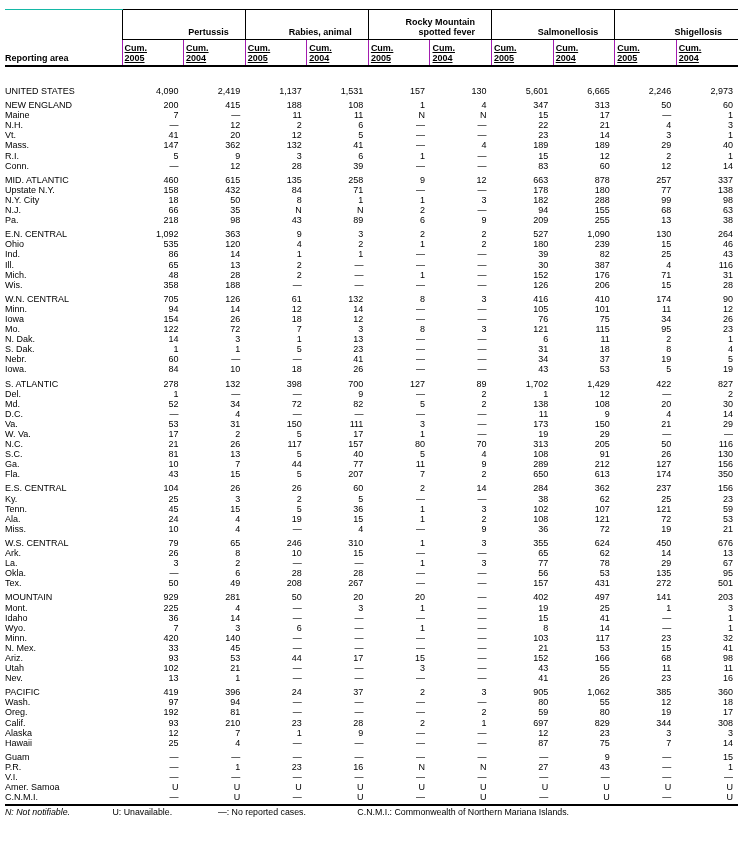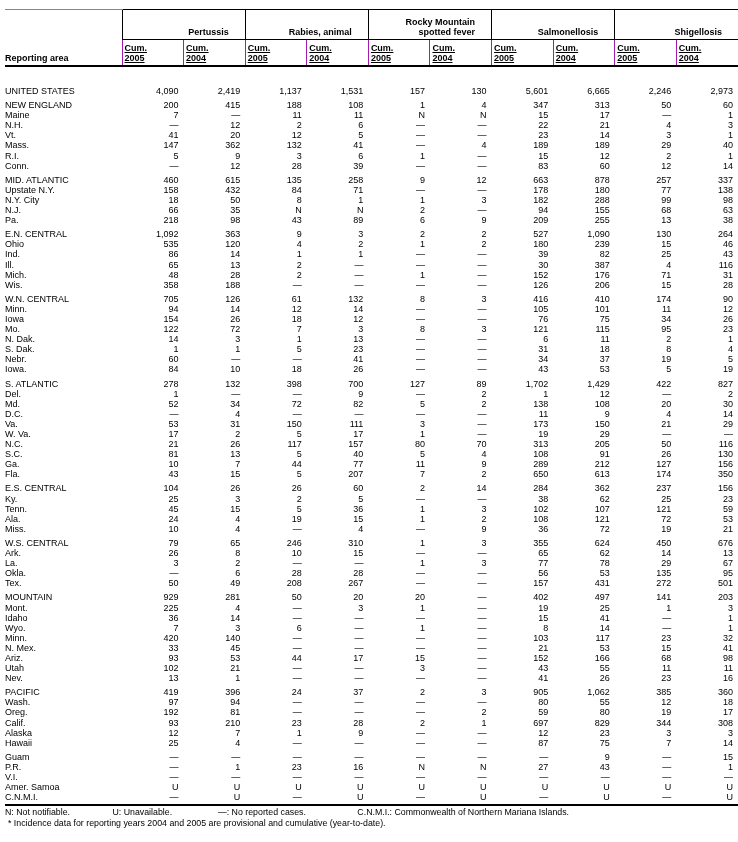--- a/index.html
+++ b/index.html
@@ -43,21 +43,21 @@
   td.td-area { text-align: left; line-height: 10.1px; white-space: nowrap; }
   td.td-num  { text-align: right; line-height: 10.1px; padding-right: 5px; white-space: nowrap; }
   tr.section-start td { padding-top: 4px; }
   tbody tr:first-child td { padding-top: 19px; }
 
   .bottom-rule { width: 733px; border-top: 2px solid #000; margin-top: 2px; }
 
   
   .footnotes { font-size: 8.8px; line-height: 11px; margin-top: 1px; }
   .legend span { display: inline-block; }
-  .legend .leg-0 { min-width: 105px; }
+  .legend .leg-0 { min-width: 105px; font-style: italic; }
   .legend .leg-1 { min-width: 103px; }
   .legend .leg-2 { min-width: 137px; }
   .note { padding-left: 3px; }
 </style>
 </head>
 <body>
 
 <div class="page">
 
 
@@ -1004,16 +1004,15 @@
 
   <div class="bottom-rule"></div>
 
   <div class="footnotes">
     <div class="legend">
       <span class="leg-0">N: Not notifiable.</span>
       <span class="leg-1">U: Unavailable.</span>
       <span class="leg-2">—: No reported cases.</span>
       <span class="leg-3">C.N.M.I.: Commonwealth of Northern Mariana Islands.</span>
     </div>
-    <div class="note">* Incidence data for reporting years 2004 and 2005 are provisional and cumulative (year-to-date).</div>
   </div>
 
 </div>
 
 </body></html>

